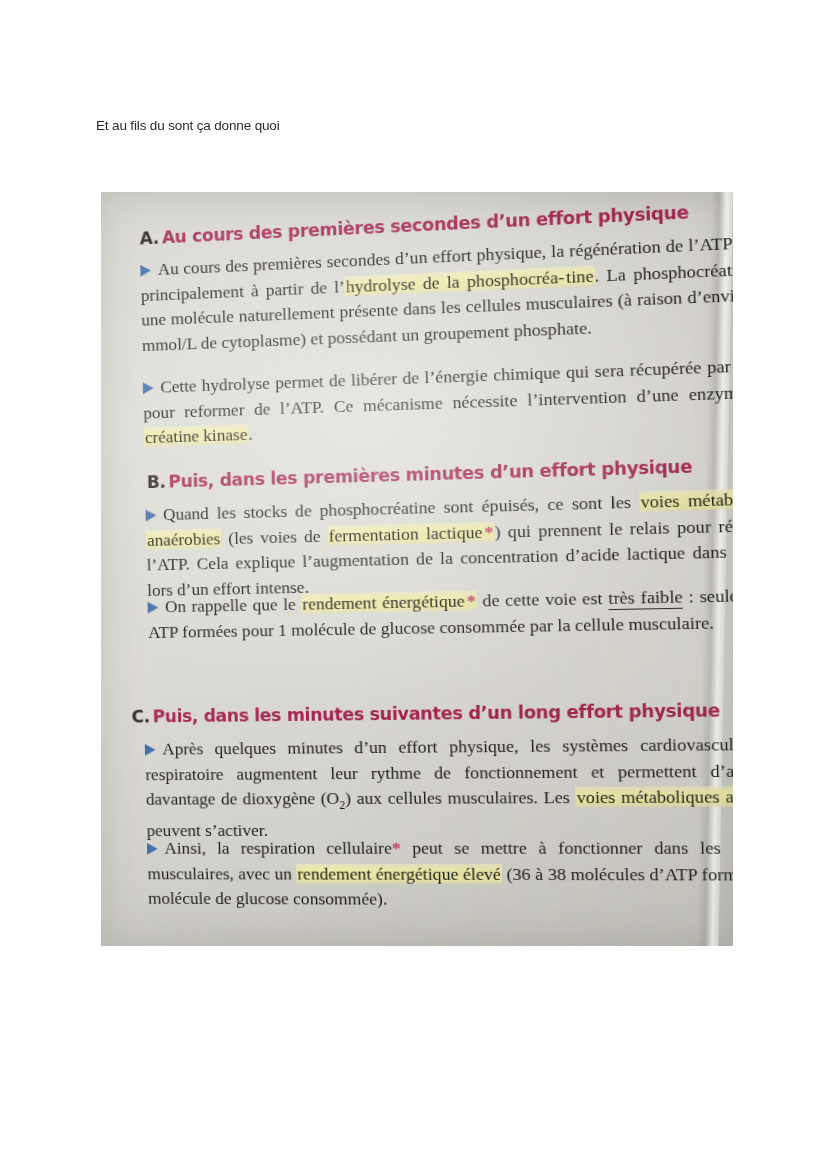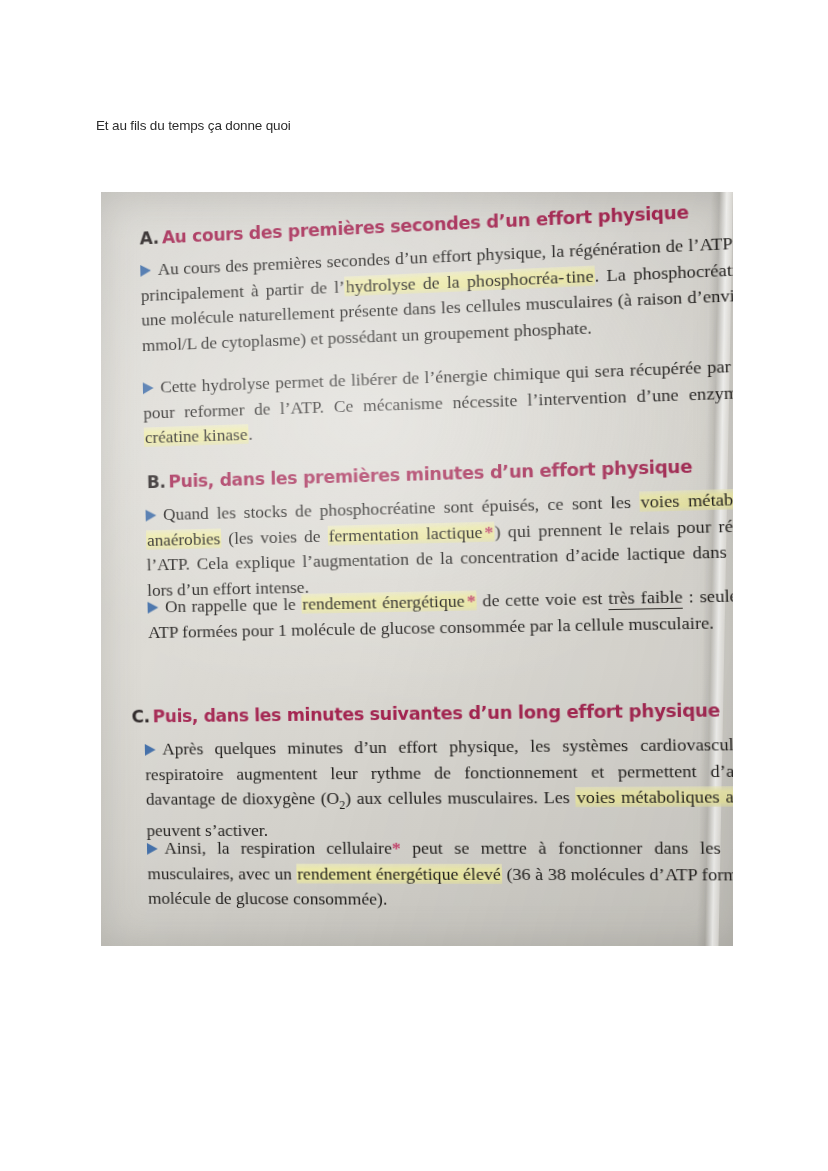--- a/index.html
+++ b/index.html
@@ -129,21 +129,21 @@
   #headB  { top: 277px; }
   #paraB1 { top: 308px; padding: 0 28px 0 44px; }
   #paraB2 { top: 402px; padding: 0 28px 0 44px; }
   #headC  { top: 516px; }
   #paraC1 { top: 547px; padding: 0 22px 0 38px; }
   #paraC2 { top: 648px; padding: 0 22px 0 38px; }
 </style>
 </head>
 <body>
 
-<div class="doc-note">Et au fils du temps ça donne quoi</div>
+<div class="doc-note">Et au fils du sont ça donne quoi</div>
 
 <div class="photo">
   <div class="page-edge"></div>
 
   <div class="page-inner">
 
     <div class="block" id="headA">
       <h2 class="sec-head"><span class="sec-letter">A.</span><span>Au cours des premières secondes d’un effort physique</span></h2>
     </div>
 

